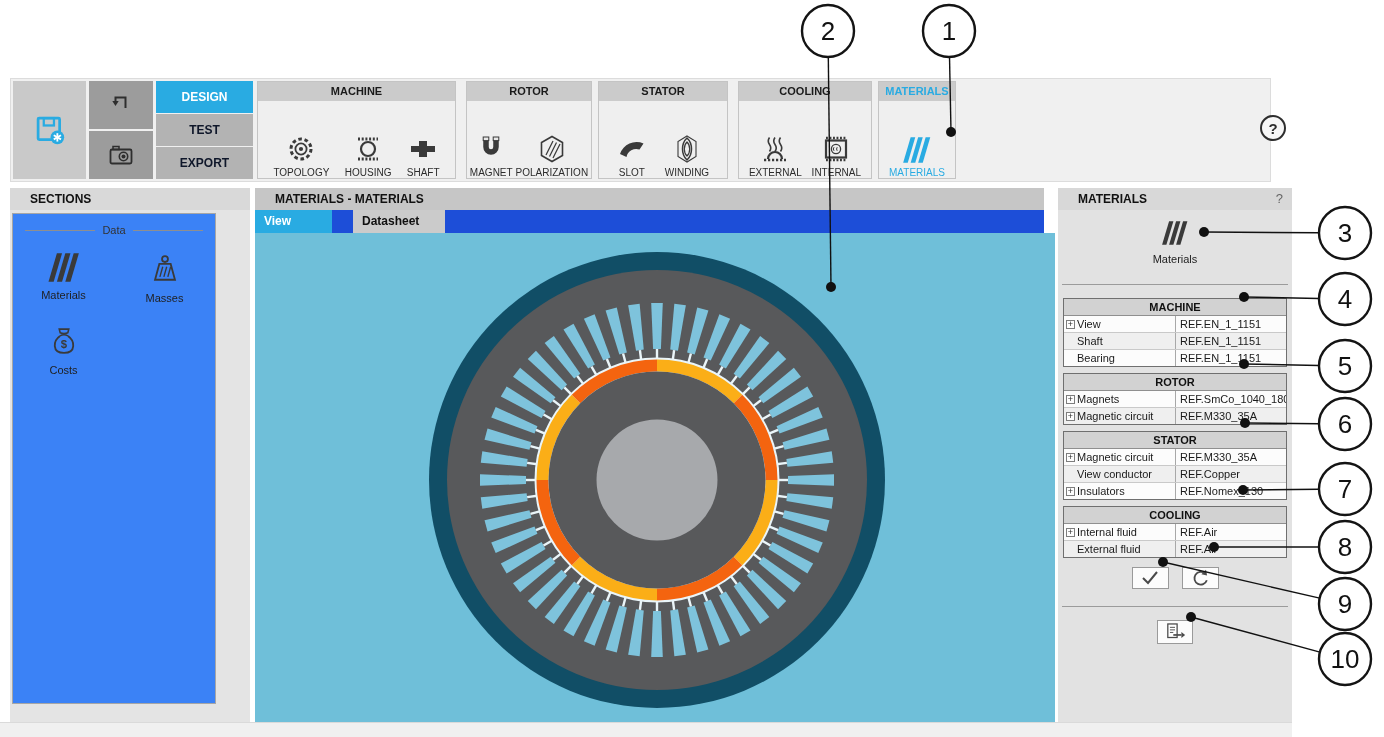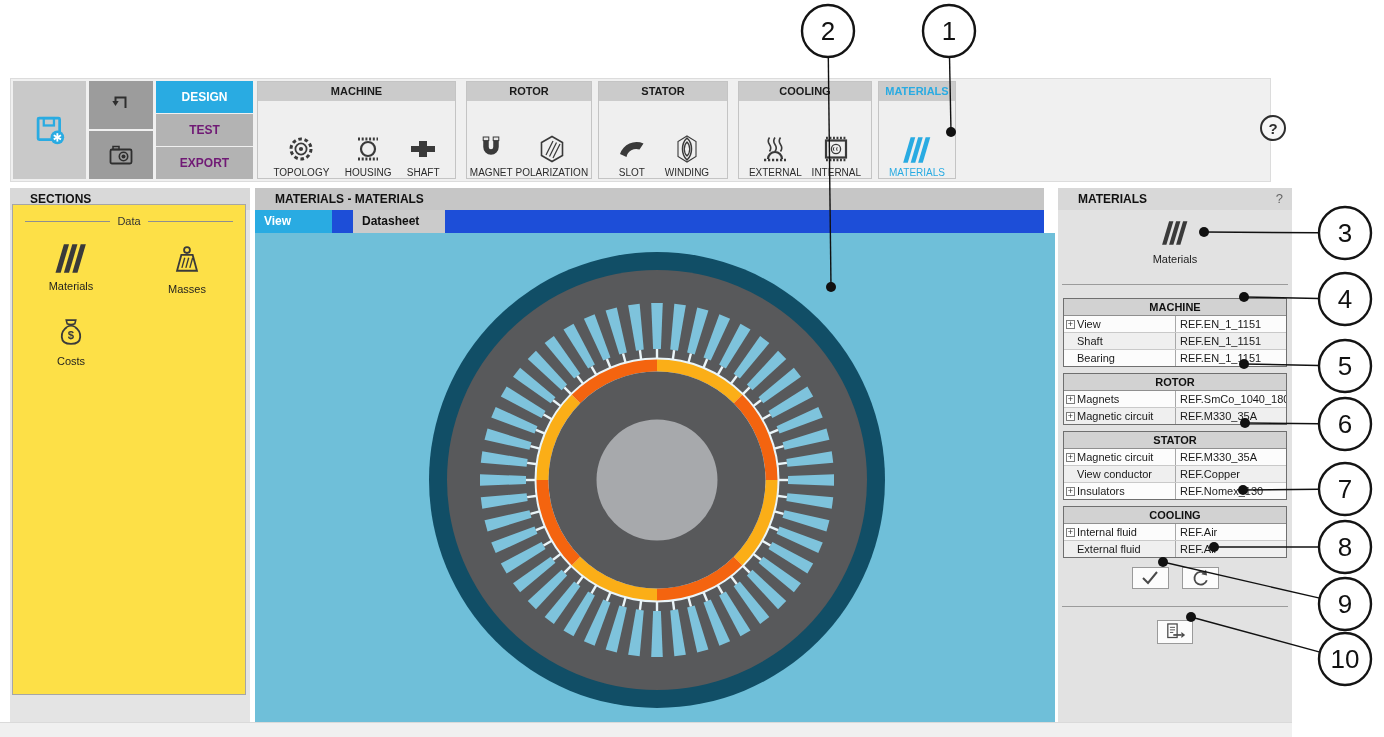--- a/index.html
+++ b/index.html
@@ -8,41 +8,41 @@
     background:#FFFFFF;font-family:"Liberation Sans","DejaVu Sans",sans-serif;
     -webkit-font-smoothing:antialiased;
   }
   
   .ribbon{position:absolute;left:10px;top:78px;width:1261px;height:104px;background:#F0F0F0;border:1px solid #DCDCDC;box-sizing:border-box;}
   .cell-save{position:absolute;left:2px;top:2px;width:73px;height:98px;background:#C9C9C9;display:flex;align-items:center;justify-content:center;}
   .cell-sm{position:absolute;left:78px;width:64px;height:48px;background:#9C9C9C;display:flex;align-items:center;justify-content:center;}
   .cell-undo{top:2px;}
   .cell-camera{top:52px;}
   .navcol{position:absolute;left:145px;top:2px;width:97px;height:98px;display:flex;flex-direction:column;gap:1px;}
-  .navbtn{flex:1;display:flex;align-items:center;justify-content:center;font-weight:bold;font-size:12px;color:#701a75;background:#B3B3B3;cursor:pointer;}
+  .navbtn{flex:1;display:flex;align-items:center;justify-content:center;font-weight:bold;font-size:12px;color:#0f172a;background:#B3B3B3;cursor:pointer;}
   .navbtn.active{color:#FFF;}
   .rgroup{position:absolute;top:2px;height:98px;background:#EFEFEF;border:1px solid #C4C4C4;box-sizing:border-box;}
   .rg-machine{left:246px;width:199px;}
   .rg-rotor{left:455px;width:126px;}
   .rg-stator{left:587px;width:130px;}
   .rg-cooling{left:727px;width:134px;}
   .rg-materials{left:867px;width:78px;}
   .rg-head{height:19px;line-height:19px;background:#CBCBCB;font-weight:bold;font-size:11px;text-align:center;color:#1A1A1A;}
   .rg-head.accent-text{color:#29ABE2;}
   .rg-body{position:absolute;left:0;right:0;top:19px;bottom:0;display:flex;align-items:flex-end;justify-content:space-evenly;}
   .ritem{display:flex;flex-direction:column;align-items:center;gap:3px;cursor:pointer;}
   .ritem .lbl{font-size:10px;color:#2B2B2B;white-space:nowrap;}
   .ritem.accent .lbl{color:#29ABE2;}
   .helpbtn{position:absolute;left:1249px;top:36px;width:26px;height:26px;border:2px solid #2E2E2E;border-radius:50%;box-sizing:border-box;
     display:flex;align-items:center;justify-content:center;font-weight:bold;font-size:15px;color:#2E2E2E;cursor:pointer;background:#F7F7F7;}
   
   .sidebar{position:absolute;left:10px;top:188px;width:240px;height:534px;background:#E4E4E4;}
   .strip{height:22px;line-height:22px;font-weight:bold;font-size:12px;color:#111;padding-left:20px;}
   .s-strip{background:#D9D9D9;}
-  .s-box{position:absolute;left:2px;top:16px;width:234px;height:491px;background:#fde047;border:1px solid #A6A6A6;box-sizing:border-box;}
+  .s-box{position:absolute;left:2px;top:25px;width:204px;height:491px;background:#3b82f6;border:1px solid #A6A6A6;box-sizing:border-box;}
   .data-legend{margin:10px 12px 0 12px;display:flex;align-items:center;gap:7px;font-size:11px;color:#333;}
   .data-legend .rule{flex:1;border-top:1px solid #8F8F8F;height:0;}
   .s-grid{margin-top:16px;display:grid;grid-template-columns:1fr 1fr;row-gap:20px;justify-items:center;}
   .s-item{display:flex;flex-direction:column;align-items:center;gap:6px;cursor:pointer;}
   .s-item .lbl{font-size:11px;color:#1F1F1F;white-space:nowrap;}
   
   .main{position:absolute;left:255px;top:188px;width:789px;height:534px;}
   .m-strip{background:#C6C6C6;}
   .m-tabs{height:23px;background:#1d4ed8;display:flex;gap:20px;}
   .tab{height:23px;line-height:23px;font-weight:bold;font-size:12px;text-align:left;padding-left:9px;box-sizing:border-box;cursor:pointer;}

